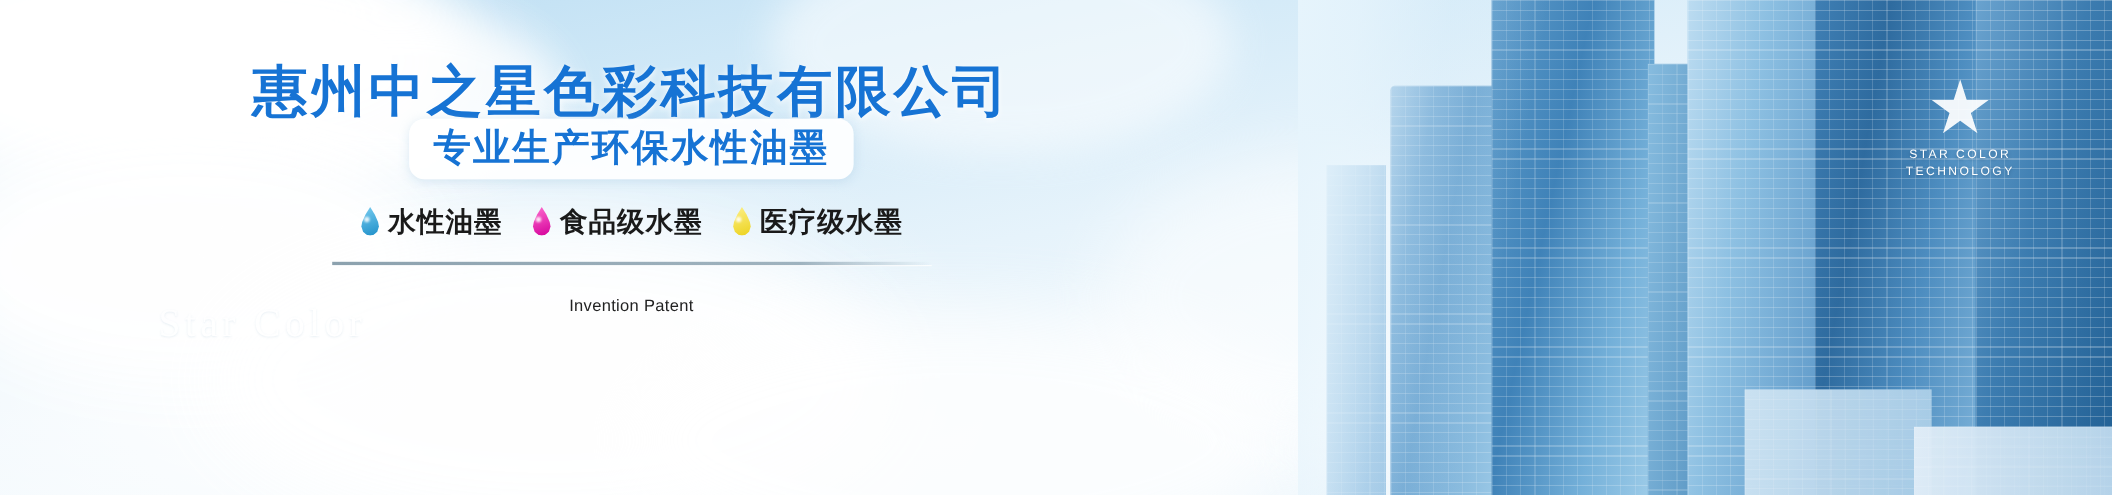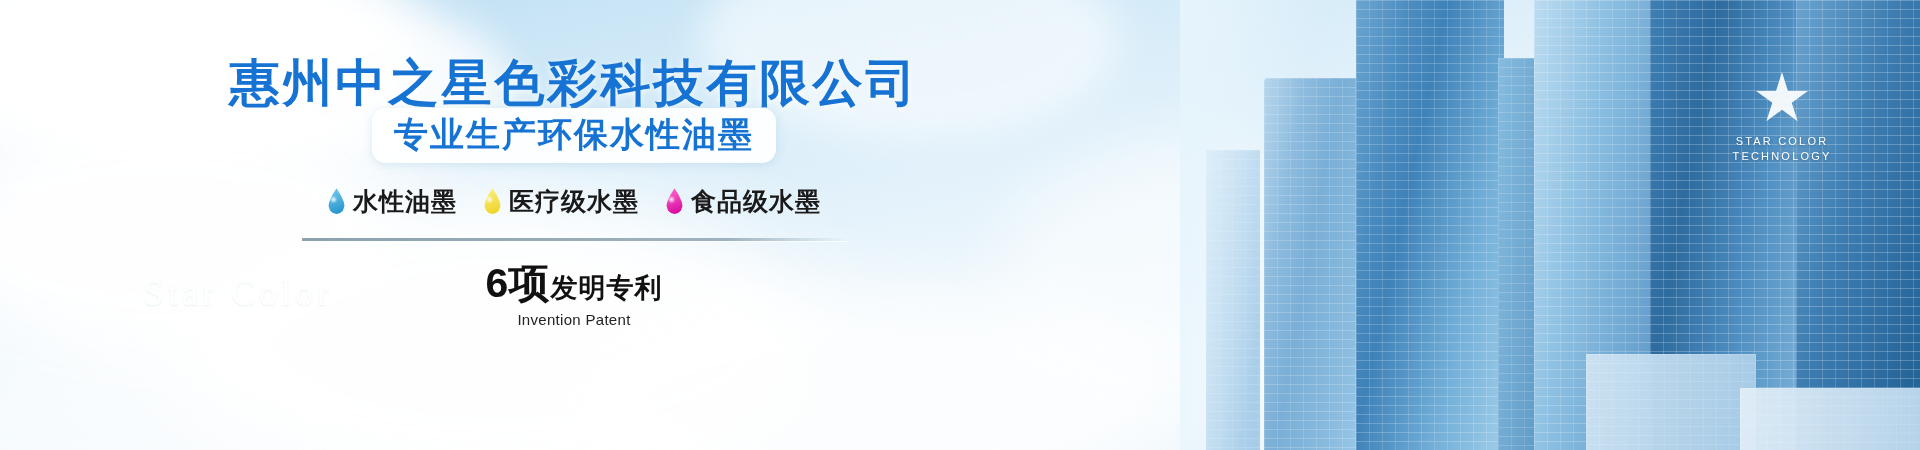--- a/index.html
+++ b/index.html
@@ -212,35 +212,31 @@
     <div id="sub-pill">
       <div class="pill-text">专业生产环保水性油墨</div>
     </div>
 
     <div id="ink-row">
       <div class="ink-item">
         <span class="drop" style="background:linear-gradient(160deg,#79cdf0,#1e8fc9);"></span>
         <span class="ink-label">水性油墨</span>
       </div>
       <div class="ink-item">
+        <span class="drop" style="background:linear-gradient(160deg,#ff6fd0,#d4009a);"></span>
+        <span class="ink-label">食品级水墨</span>
+      </div>
+      <div class="ink-item">
         <span class="drop" style="background:linear-gradient(160deg,#fdf08a,#ecd21d);"></span>
         <span class="ink-label">医疗级水墨</span>
       </div>
-      <div class="ink-item">
-        <span class="drop" style="background:linear-gradient(160deg,#ff6fd0,#d4009a);"></span>
-        <span class="ink-label">食品级水墨</span>
-      </div>
     </div>
 
     <div id="divider"></div>
 
     <div id="cred-row">
       <div class="cred">
-        <div class="cred-main">
-          <span class="cred-big">6项</span>
-          <span class="cred-small">发明专利</span>
-        </div>
         <div class="cred-en">Invention Patent</div>
       </div>
     </div>
 
   </div>
 </div>
 
 </body></html>

